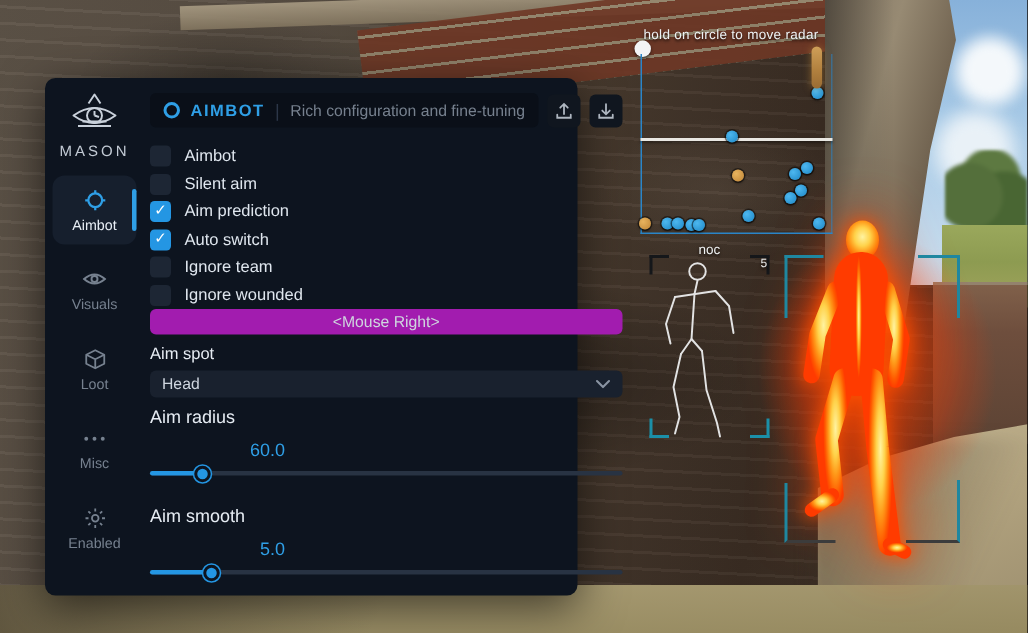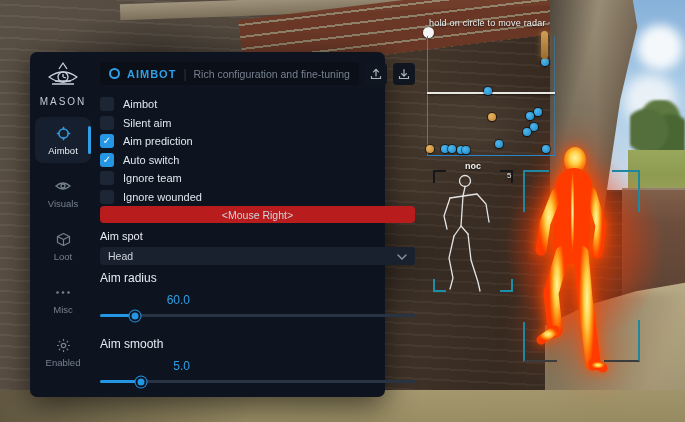--- a/index.html
+++ b/index.html
@@ -72,21 +72,21 @@
   .dot.orange{background:radial-gradient(circle at 35% 35%,#e8b35e,#bf8536);}
   .capsule{left:541px;top:31px;width:7px;height:28px;border-radius:4px;
       background:linear-gradient(180deg,#cf9f58 0%,#b2813f 55%,#9a6c33 100%);
       box-shadow:0 0 6px rgba(210,150,60,.5);}
 
   .sk-br-c{position:absolute;width:13px;height:13px;}
   .sk-tl{left:433px;top:170px;border-left:2px solid #15171a;border-top:2px solid #15171a;}
   .sk-tr{left:500px;top:170px;border-right:2px solid #15171a;border-top:2px solid #15171a;}
   .sk-bl{left:433px;top:279px;border-left:2px solid #1b8fa8;border-bottom:2px solid #1b8fa8;}
   .sk-br{left:500px;top:279px;border-right:2px solid #1b8fa8;border-bottom:2px solid #1b8fa8;}
-  .sk-name{left:433px;top:161px;width:80px;text-align:center;font-size:9px;color:#f0f2f3;text-shadow:0 1px 2px rgba(0,0,0,.8);font-weight:bold;}
+  .sk-name{left:433px;top:161px;width:80px;text-align:center;font-size:9px;color:#f0f2f3;text-shadow:0 1px 2px rgba(0,0,0,.8);}
   .sk-dist{left:507px;top:171px;font-size:8px;color:#e8eaec;text-shadow:0 1px 2px rgba(0,0,0,.8);}
 
   .pb{position:absolute;}
   .pb-tl{left:523px;top:170px;width:26px;height:42px;border-left:2px solid #1f87a0;border-top:2px solid #1f87a0;}
   .pb-tr{left:612px;top:170px;width:28px;height:42px;border-right:2px solid #1f87a0;border-top:2px solid #1f87a0;}
   .pb-bl{left:523px;top:322px;width:34px;height:40px;border-left:2px solid #1f87a0;border-bottom:2px solid #3c3c3c;}
   .pb-br{left:604px;top:320px;width:36px;height:42px;border-right:2px solid #1f87a0;border-bottom:2px solid #3c3c3c;}
 
   
   .panel{left:30px;top:52px;width:355px;height:345px;background:#0d141f;border-radius:7px;
@@ -116,21 +116,21 @@
 
   .chk-row{display:flex;align-items:center;gap:9px;height:21px;cursor:pointer;}
   .cb{width:14px;height:14px;border-radius:3px;background:#1d2634;flex:none;display:flex;
       align-items:center;justify-content:center;}
   .cb .tick{display:none;color:#fff;font-size:10px;line-height:1;}
   .chk-row.checked .cb{background:#2496e3;}
   .chk-row.checked .cb .tick{display:block;}
   .chk-lbl{color:#dfe6ee;font-size:11px;}
 
   .sec-lbl{color:#e6ecf3;font-size:11px;margin:7px 0 5px;}
-  .key-btn{height:20px;background:#b91c1c;border-radius:4px;color:#cfd6df;font-size:10.5px;
+  .key-btn{height:20px;background:#a21caf;border-radius:4px;color:#cfd6df;font-size:10.5px;
       display:flex;align-items:center;justify-content:center;cursor:pointer;}
   .select{height:20px;background:#19212e;border-radius:4px;color:#cfd6df;font-size:10.5px;
       display:flex;align-items:center;padding:0 8px;cursor:pointer;}
   .select .sel-val{flex:1;}
   .chev{color:#8a94a3;}
 
   .slider-row{margin-top:6px;}
   .slider-lblrow{display:flex;gap:10px;font-size:12px;margin-bottom:7px;}
   .slider-lblrow .nm{color:#e6ecf3;}
   .slider-lblrow .val{color:#2f9fe6;margin-top:22px;}

